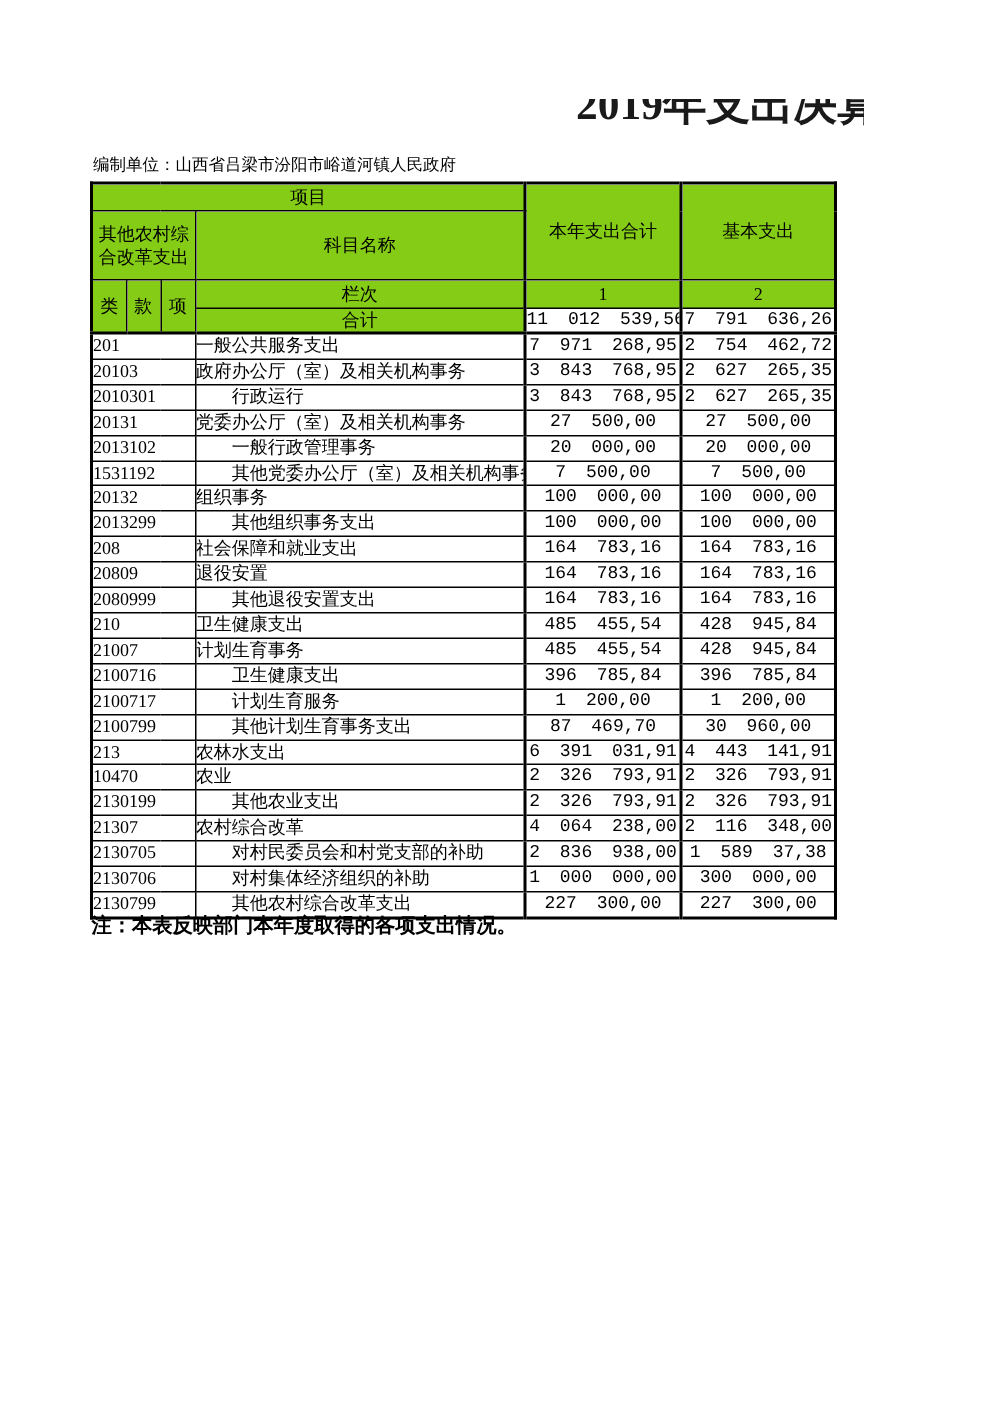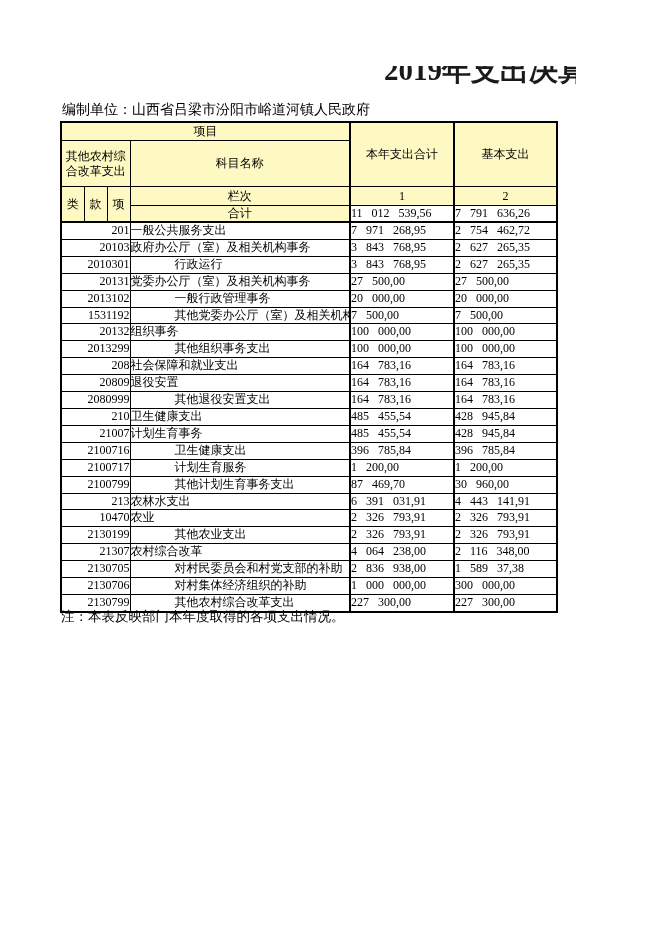--- a/index.html
+++ b/index.html
@@ -19,60 +19,62 @@
   .title-clip .title-text {
     display: block;
     font-size: 29px; line-height: 29px;
     font-weight: bold;
     margin-top: -10px;
     white-space: nowrap;
     color: #1a1a1a;
   }
   .prepared {
     position: absolute; left: 62px; top: 102px;
-    font-size: 14px; line-height: 16px;
+    font-size: 11px; line-height: 16px;
     white-space: nowrap;
   }
   table.budget {
     position: absolute; left: 60px; top: 121px;
     border-collapse: collapse;
     table-layout: fixed;
     width: 496px;
     border: 2px solid #000;
   }
   table.budget td {
     border: 1px solid #000;
     padding: 0;
     overflow: hidden;
     font-size: 12px;
     line-height: 1.25;
   }
-  .gray   { background: #fef9c3; }
+  .gray   { background: #84cc16; }
   .center { text-align: center; }
   .hdr    { font-size: 13px; }
   .bl2    { border-left: 2px solid #000 !important; }
   .bb2    { border-bottom: 2px solid #000 !important; }
   tr.r-project td { height: 17px; }
   tr.r-labels  td { height: 45px; }
   tr.r-index   td { height: 18px; }
   tr.r-total   td { height: 14px; }
   tbody.rows td { height: 15.9px; line-height: 15.9px; white-space: nowrap; }
-  td.code { padding-left: 3px; text-align: right; }
+  td.code { padding-left: 3px; }
   td.name { padding-left: 4px; }
-  td.name.indent { padding-left: 44px; }
+  td.name.indent { padding-left: 24px; }
   td.num {
-    text-align: left;
+    text-align: center;
     padding-right: 4px;
     white-space: pre;
     word-spacing: 6px;
+    font-family: Liberation Mono, monospace;
   }
   .note {
     position: absolute; left: 61px; top: 608px;
     font-size: 13.5px;
     white-space: nowrap;
+    font-weight: bold;
   }
 </style>
 </head>
 <body>
 
 <div class="title-clip">
   <span class="title-text">2019年支出决算表</span>
 </div>
 
 <div class="prepared">编制单位：山西省吕梁市汾阳市峪道河镇人民政府</div>

